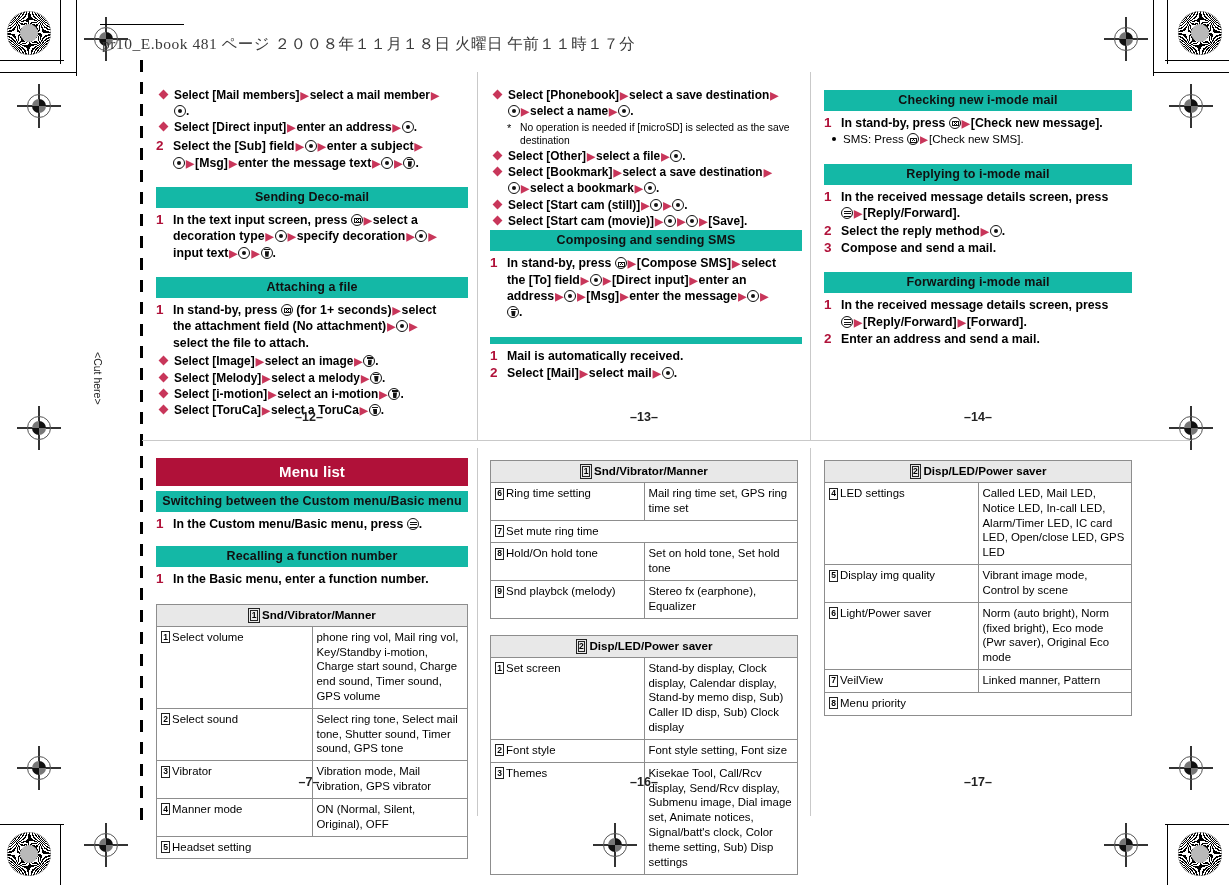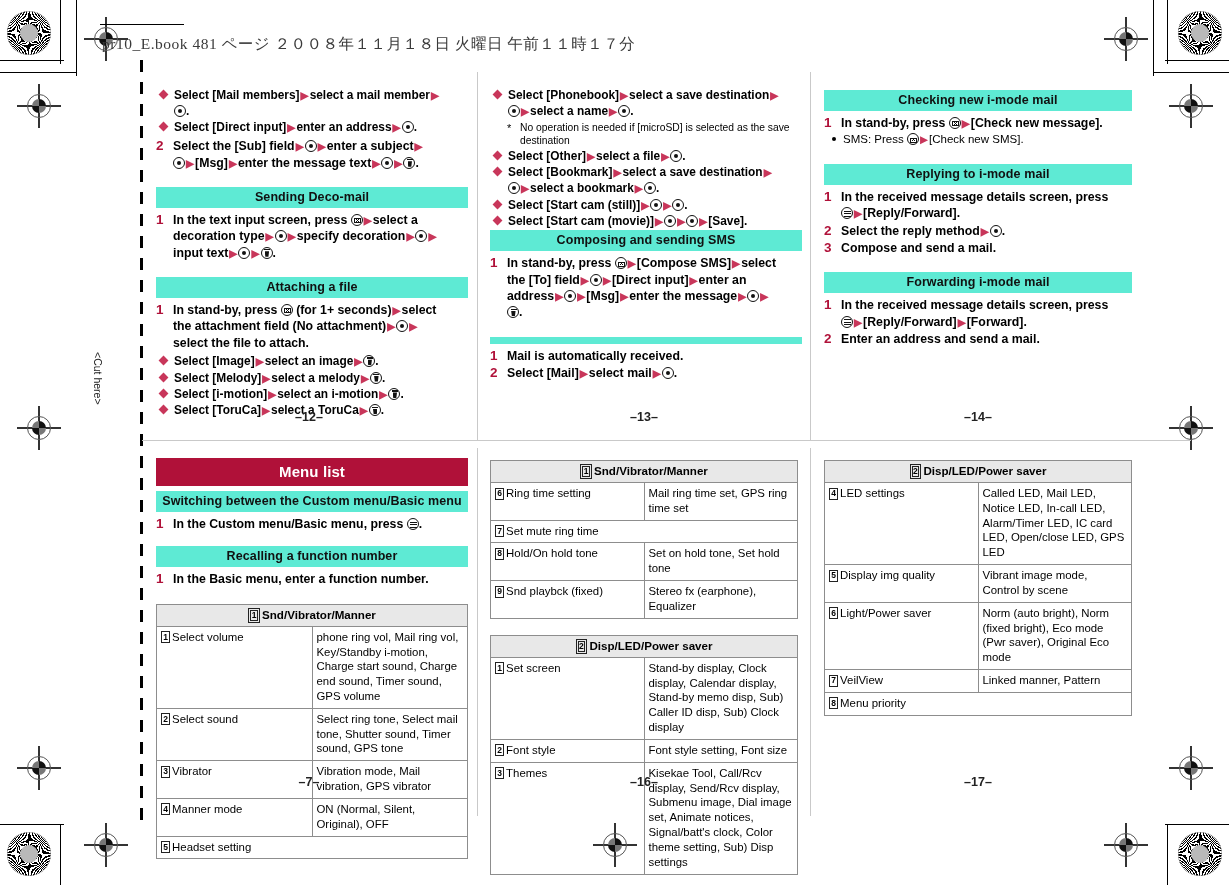--- a/index.html
+++ b/index.html
@@ -50,21 +50,21 @@
 
   
   .panel{position:absolute;}
   .col-div{position:absolute;width:1px;background:#c9c9c9;}
   .row-div{position:absolute;height:1px;background:#c9c9c9;}
 
   .pageno{position:absolute;font-size:12.5px;font-weight:bold;color:#222;text-align:center;width:120px;}
 
   
   .sec-head{
-    background:#5eead4;color:#111;
+    background:#14b8a6;color:#111;
     font-size:12.5px;font-weight:bold;text-align:center;
     padding:3px 0 4px 0;margin:0 0 4px 0;
     letter-spacing:0.1px;
   }
   .sec-head.major{background:#b01139;color:#fff;font-size:15px;padding:5px 0 6px 0;}
 
   .step{position:relative;padding-left:17px;margin:0 0 1px 0;font-size:12.3px;font-weight:bold;line-height:1.33;color:#000;}
   .step .num{position:absolute;left:0;top:-1px;color:#b01139;font-size:13.5px;font-weight:bold;font-family:"Liberation Sans",sans-serif;}
 
   .bullet{position:relative;padding-left:18px;margin:0 0 0.5px 0;font-size:11.9px;font-weight:bold;line-height:1.34;}
@@ -306,21 +306,21 @@
         <td>Mail ring time set, GPS ring time set</td>
       </tr>
       <tr>
         <td colspan="2"><span class="numbox">7</span><span>Set mute ring time</span></td>
       </tr>
       <tr>
         <td class="lbl"><span class="numbox">8</span><span>Hold/On hold tone</span></td>
         <td>Set on hold tone, Set hold tone</td>
       </tr>
       <tr>
-        <td class="lbl"><span class="numbox">9</span><span>Snd playbck (fixed)</span></td>
+        <td class="lbl"><span class="numbox">9</span><span>Snd playbck (melody)</span></td>
         <td>Stereo fx (earphone), Equalizer</td>
       </tr>
     </tbody>
       </table>
 
     <table class="mlist" style="margin-top:16px;">
       <tbody>
           <tr>
         <th colspan="2"><span class="numbox dbl">2</span><span>Disp/LED/Power saver</span></th>
       </tr>

